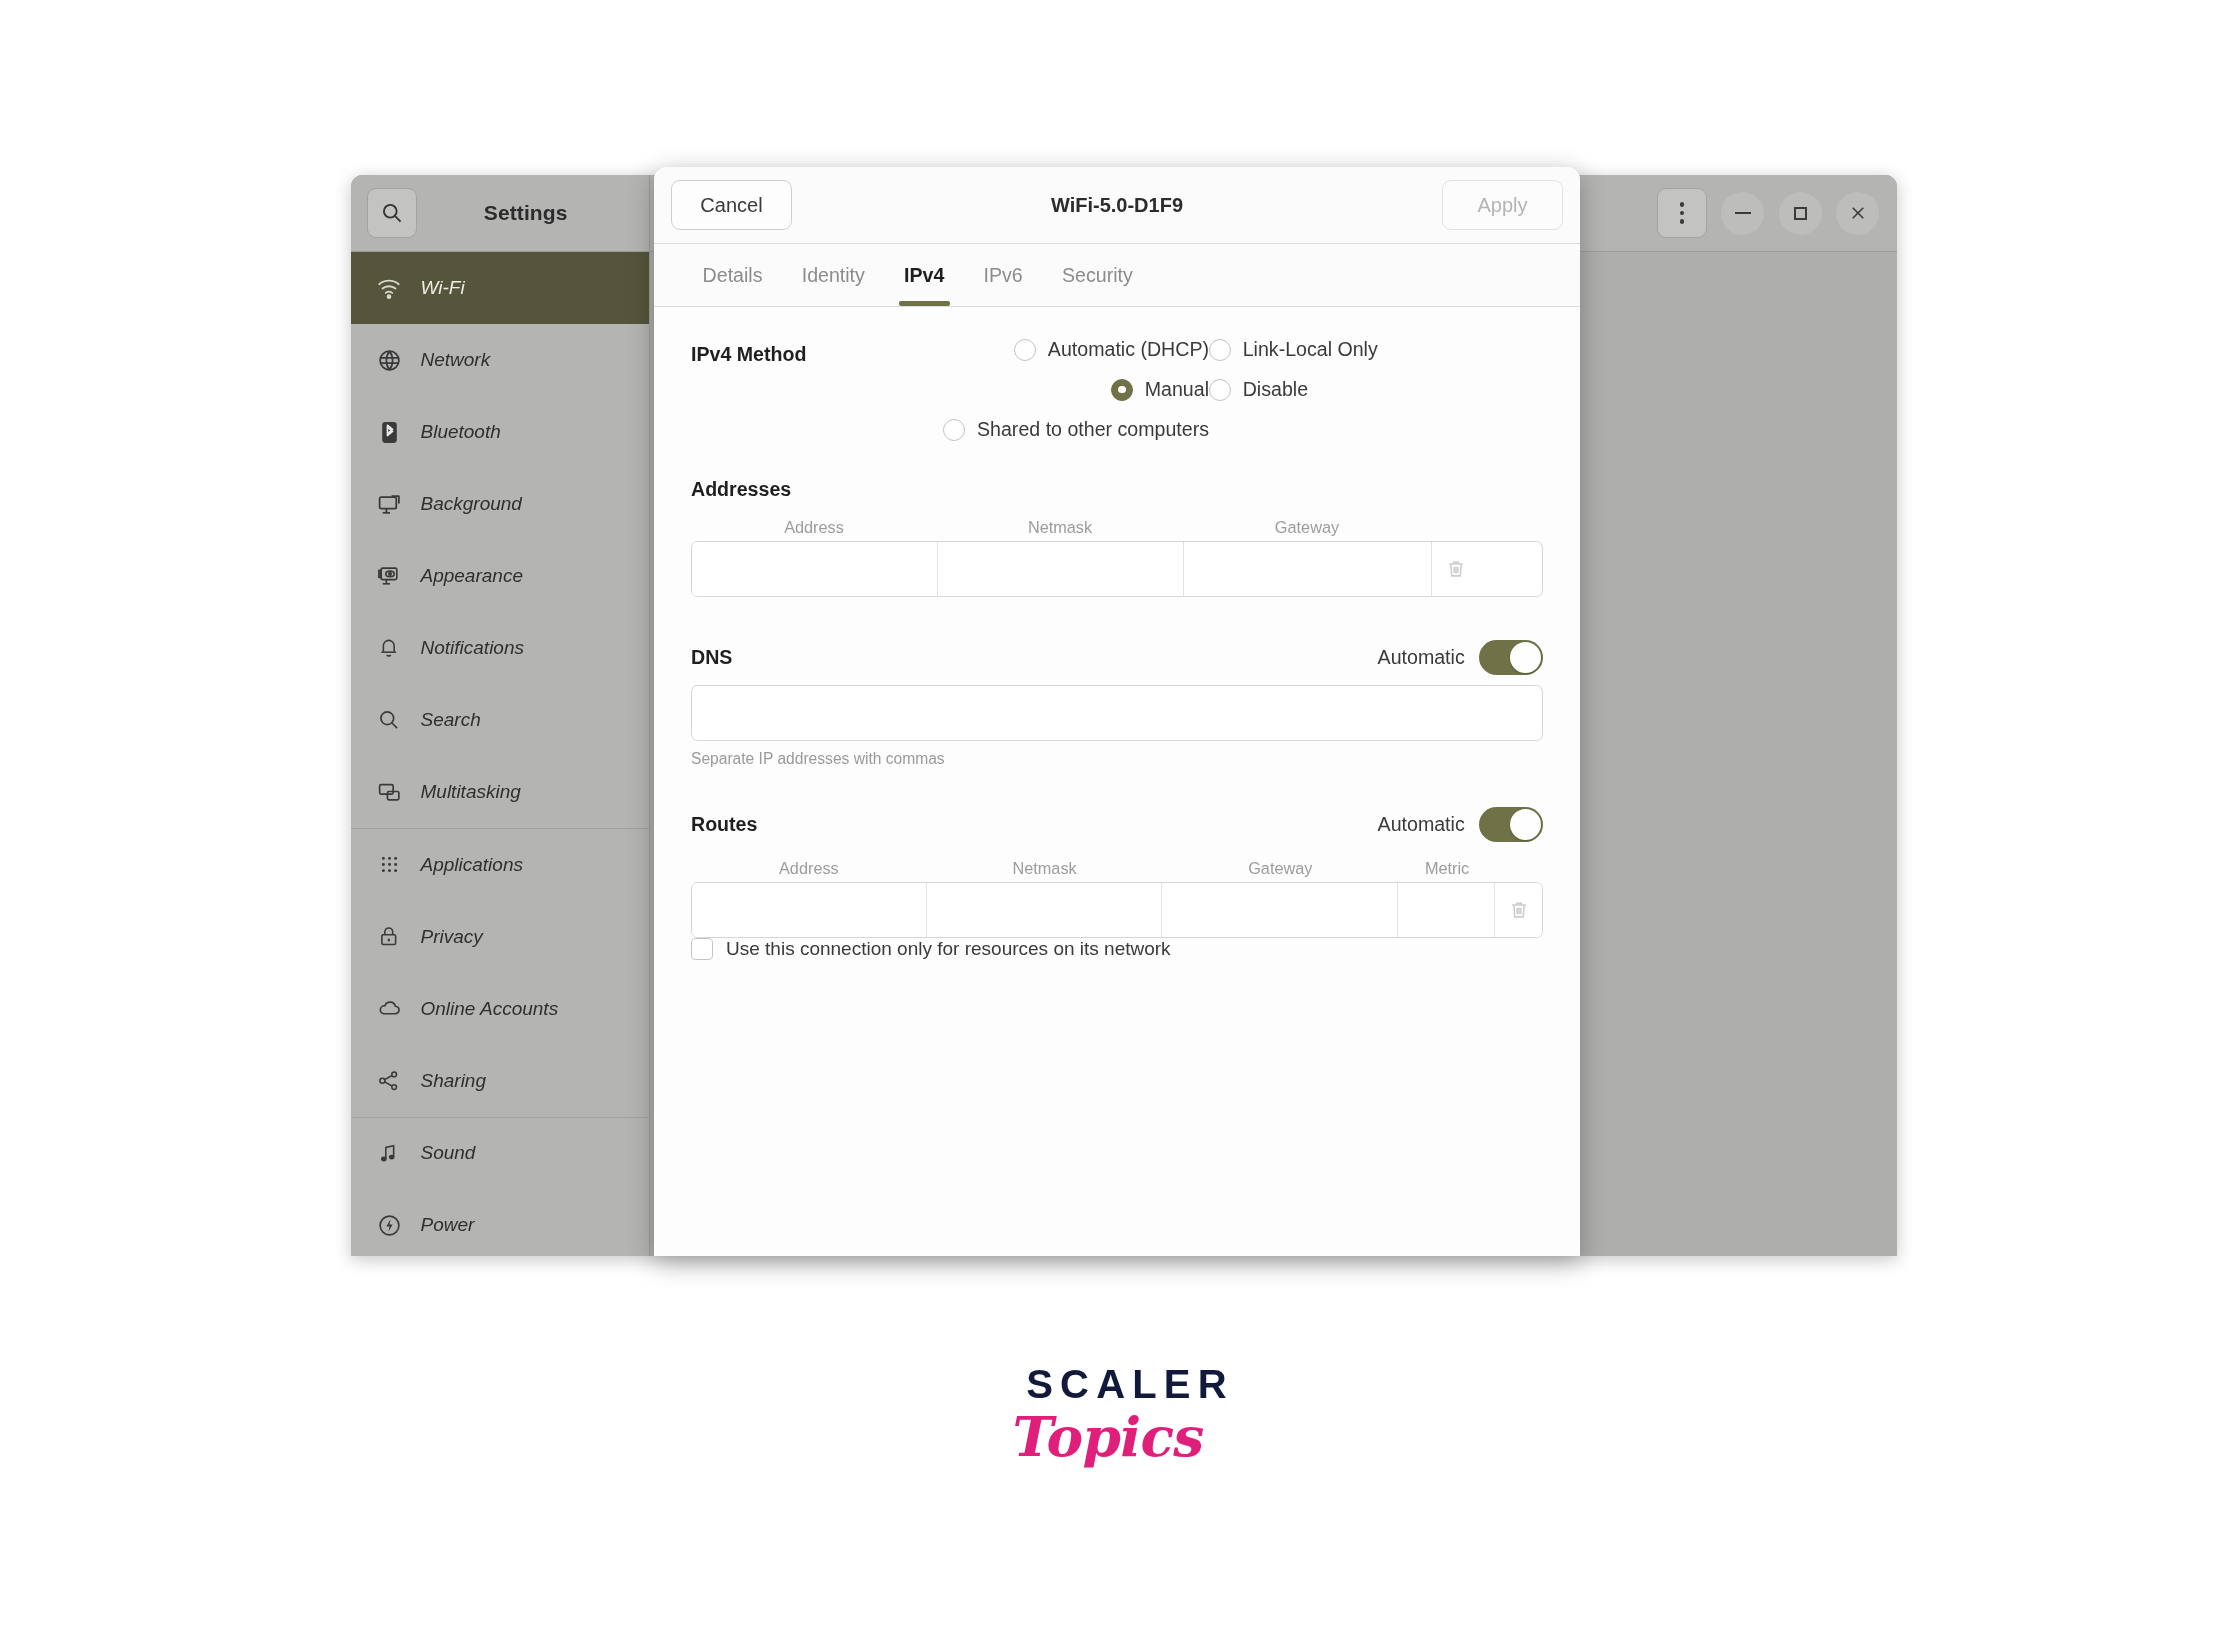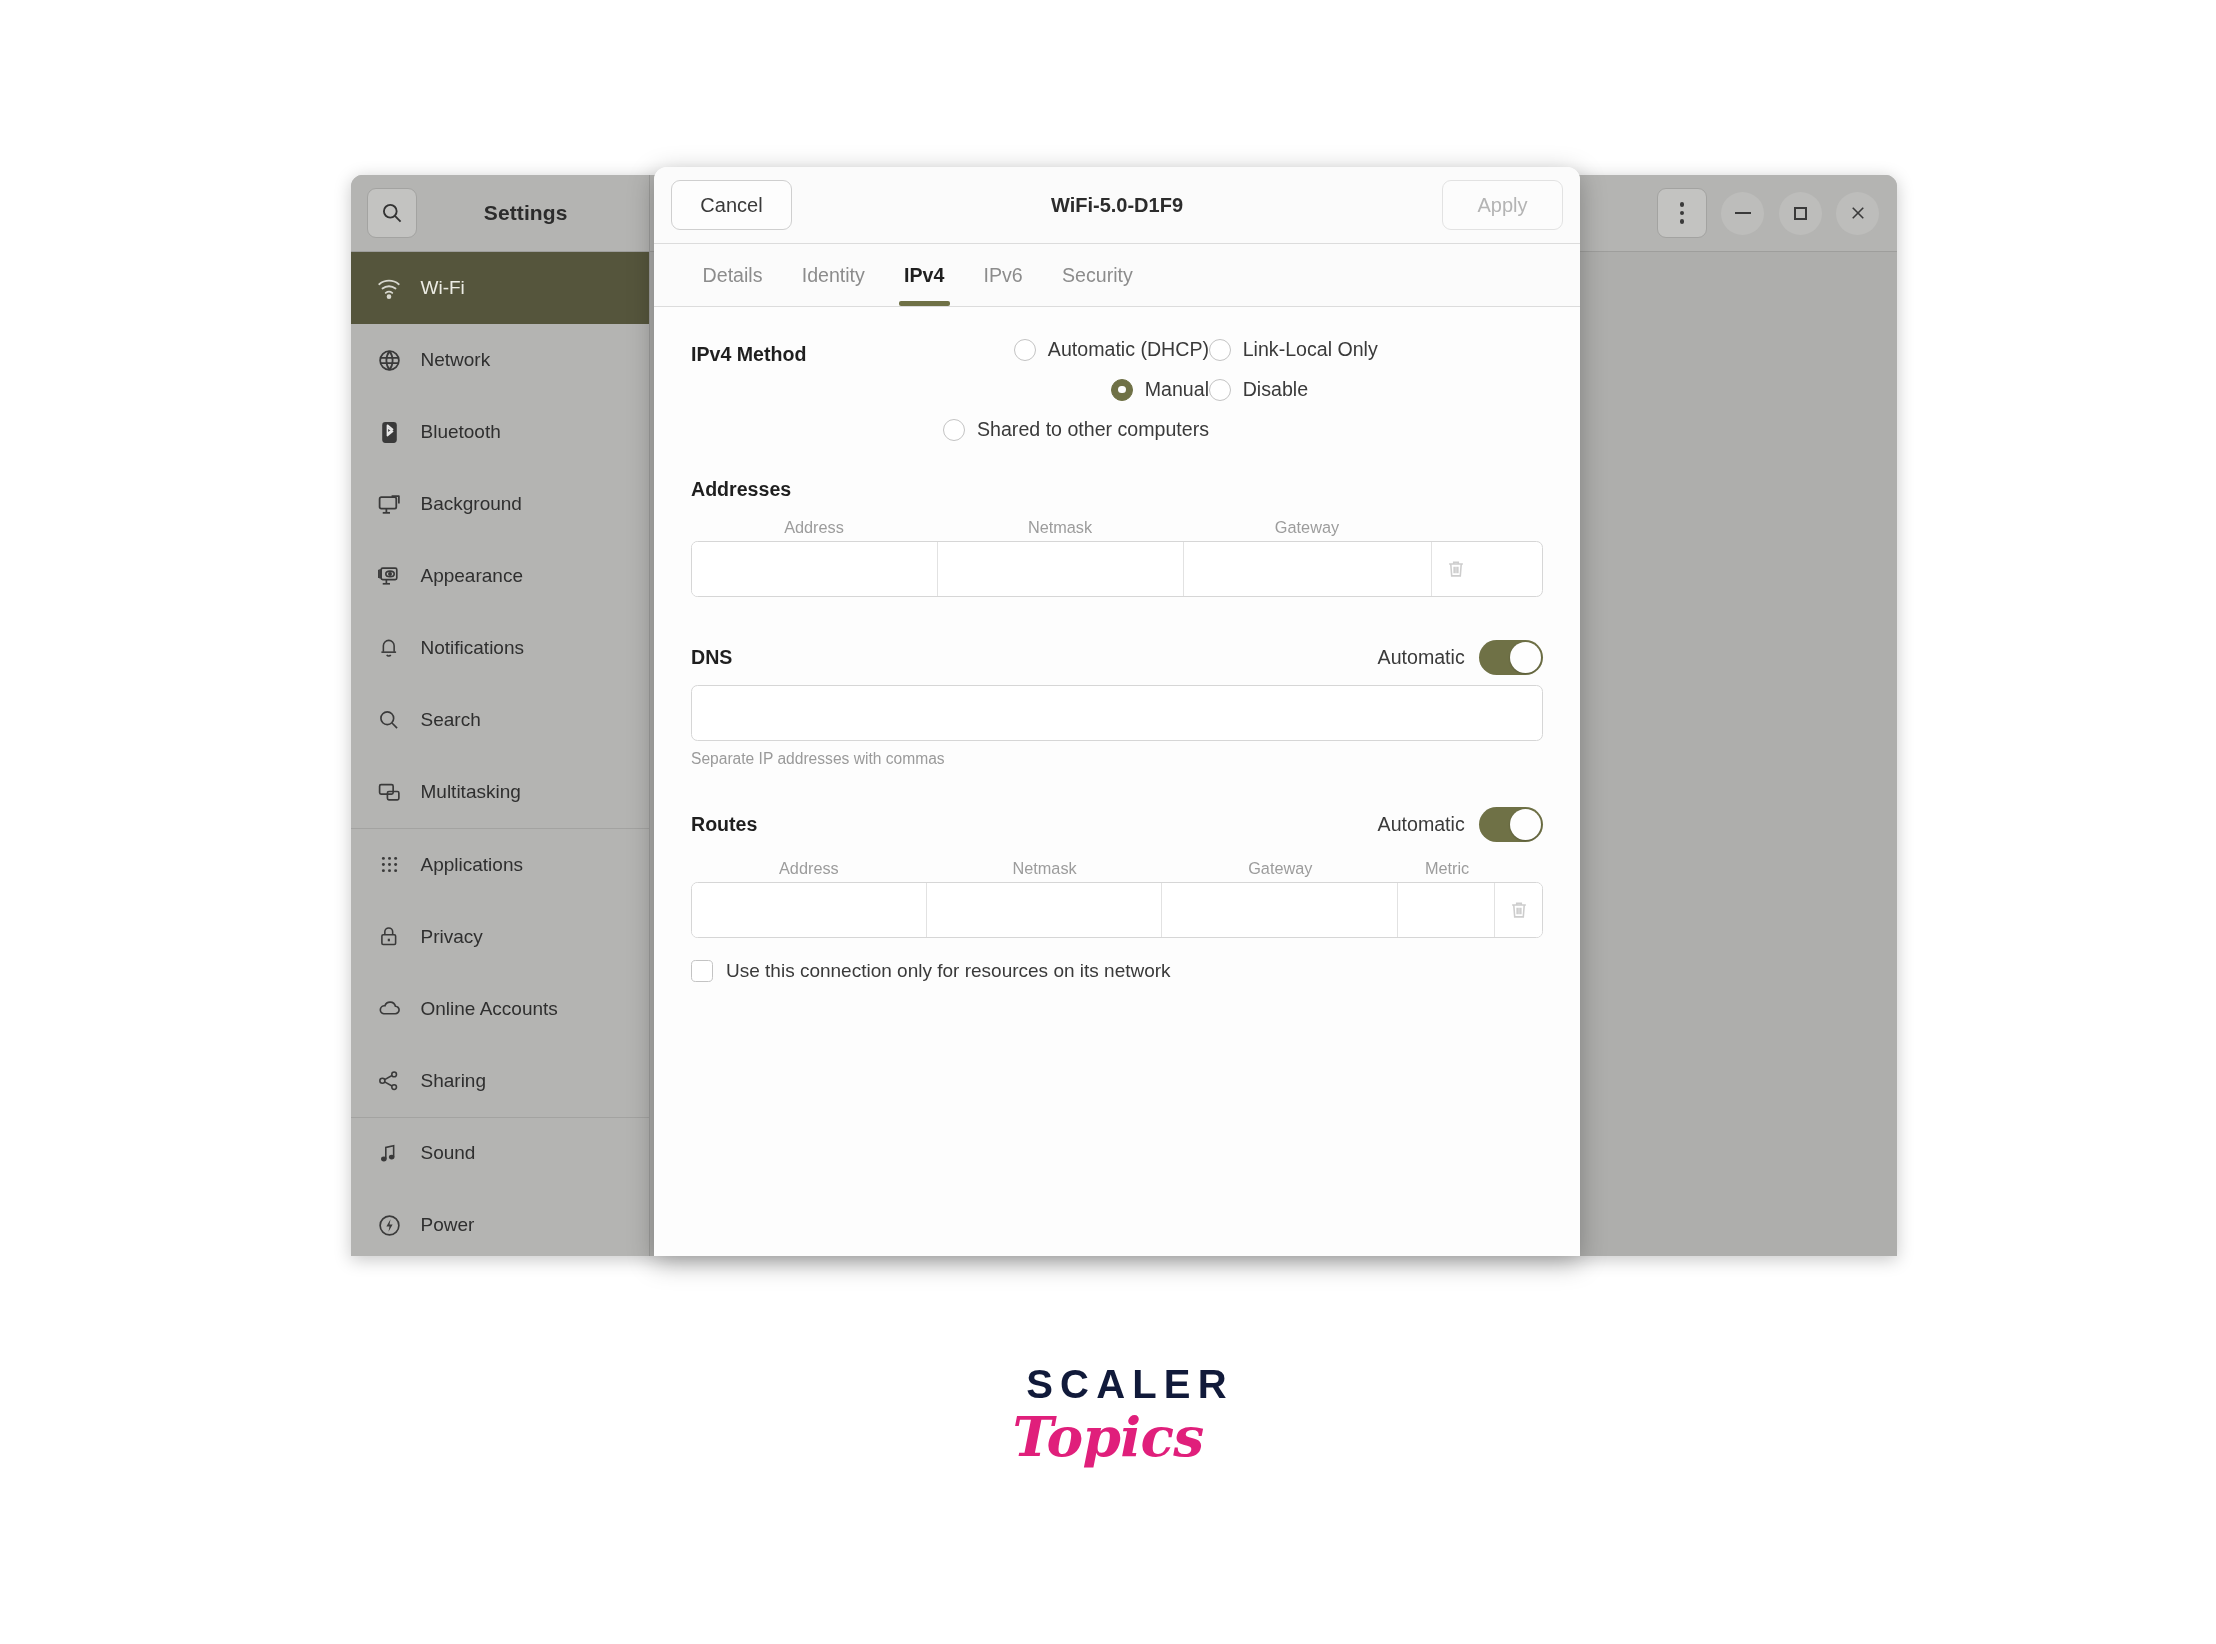--- a/index.html
+++ b/index.html
@@ -62,21 +62,21 @@
   .wc .bar { width:15.6px; height:2px; background:#3a3a3a; }
   .wc .sq { width:13px; height:13px; border:2px solid #3a3a3a; }
 
   
   .sidebar {
     position:absolute; left:0; top:77px; width:299px; bottom:0;
     background:#b4b4b2; border-right:0.7px solid #9e9e9c;
   }
   .side-item {
     height:72px; display:flex; align-items:center; gap:17px;
-    padding-left:23.5px; font-size:19px; color:#2f2f2f;
+    padding-left:23.5px; font-size:19px; color:#2f2f2f;font-style:italic;
   }
   .side-item.active { background:#55553c; color:#ecece4; }
   .side-item .ico { width:29px; height:29px; display:flex; align-items:center; justify-content:center; flex:0 0 29px; }
   .side-item svg { display:block; }
   .side-sep { height:0.7px; background:#a3a3a1; margin:0; }
 
   
   .wifi-pane { position:absolute; left:299px; top:77px; right:0; bottom:0; }
   .wifi-list { position:absolute; left:63px; top:125px; width:228px; }
   .wifi-row { height:72px; border:0.7px solid #a2a2a0; border-top:none; background:#b0b0ae; }
@@ -170,21 +170,21 @@
     width:47px; display:flex; align-items:center; justify-content:center;
     background:#fdfdfd;
   }
 
   .dns-input {
     margin-top:10.4px; height:56px; border:0.7px solid #d6d6d6;
     border-radius:6.5px; background:#fff;
   }
   .hint { margin-top:9px; font-size:15.6px; color:#9a9a9a; }
 
-  .check-row { display:flex; align-items:flex-end; gap:13px; margin-top:22px; }
+  .check-row { display:flex; align-items:flex-end; gap:13px; }
   .checkbox {
     width:22px; height:22px; border-radius:4.6px;
     border:1.3px solid #c3c3c3; background:#fff; flex:0 0 22px;
   }
   .check-label { font-size:19px; color:#3a3a3a; }
 
   
   .logo { position:absolute; left:0; right:0; top:1362px; text-align:center; }
   .logo-scaler {
     font-size:40px; font-weight:700; letter-spacing:7.2px;

